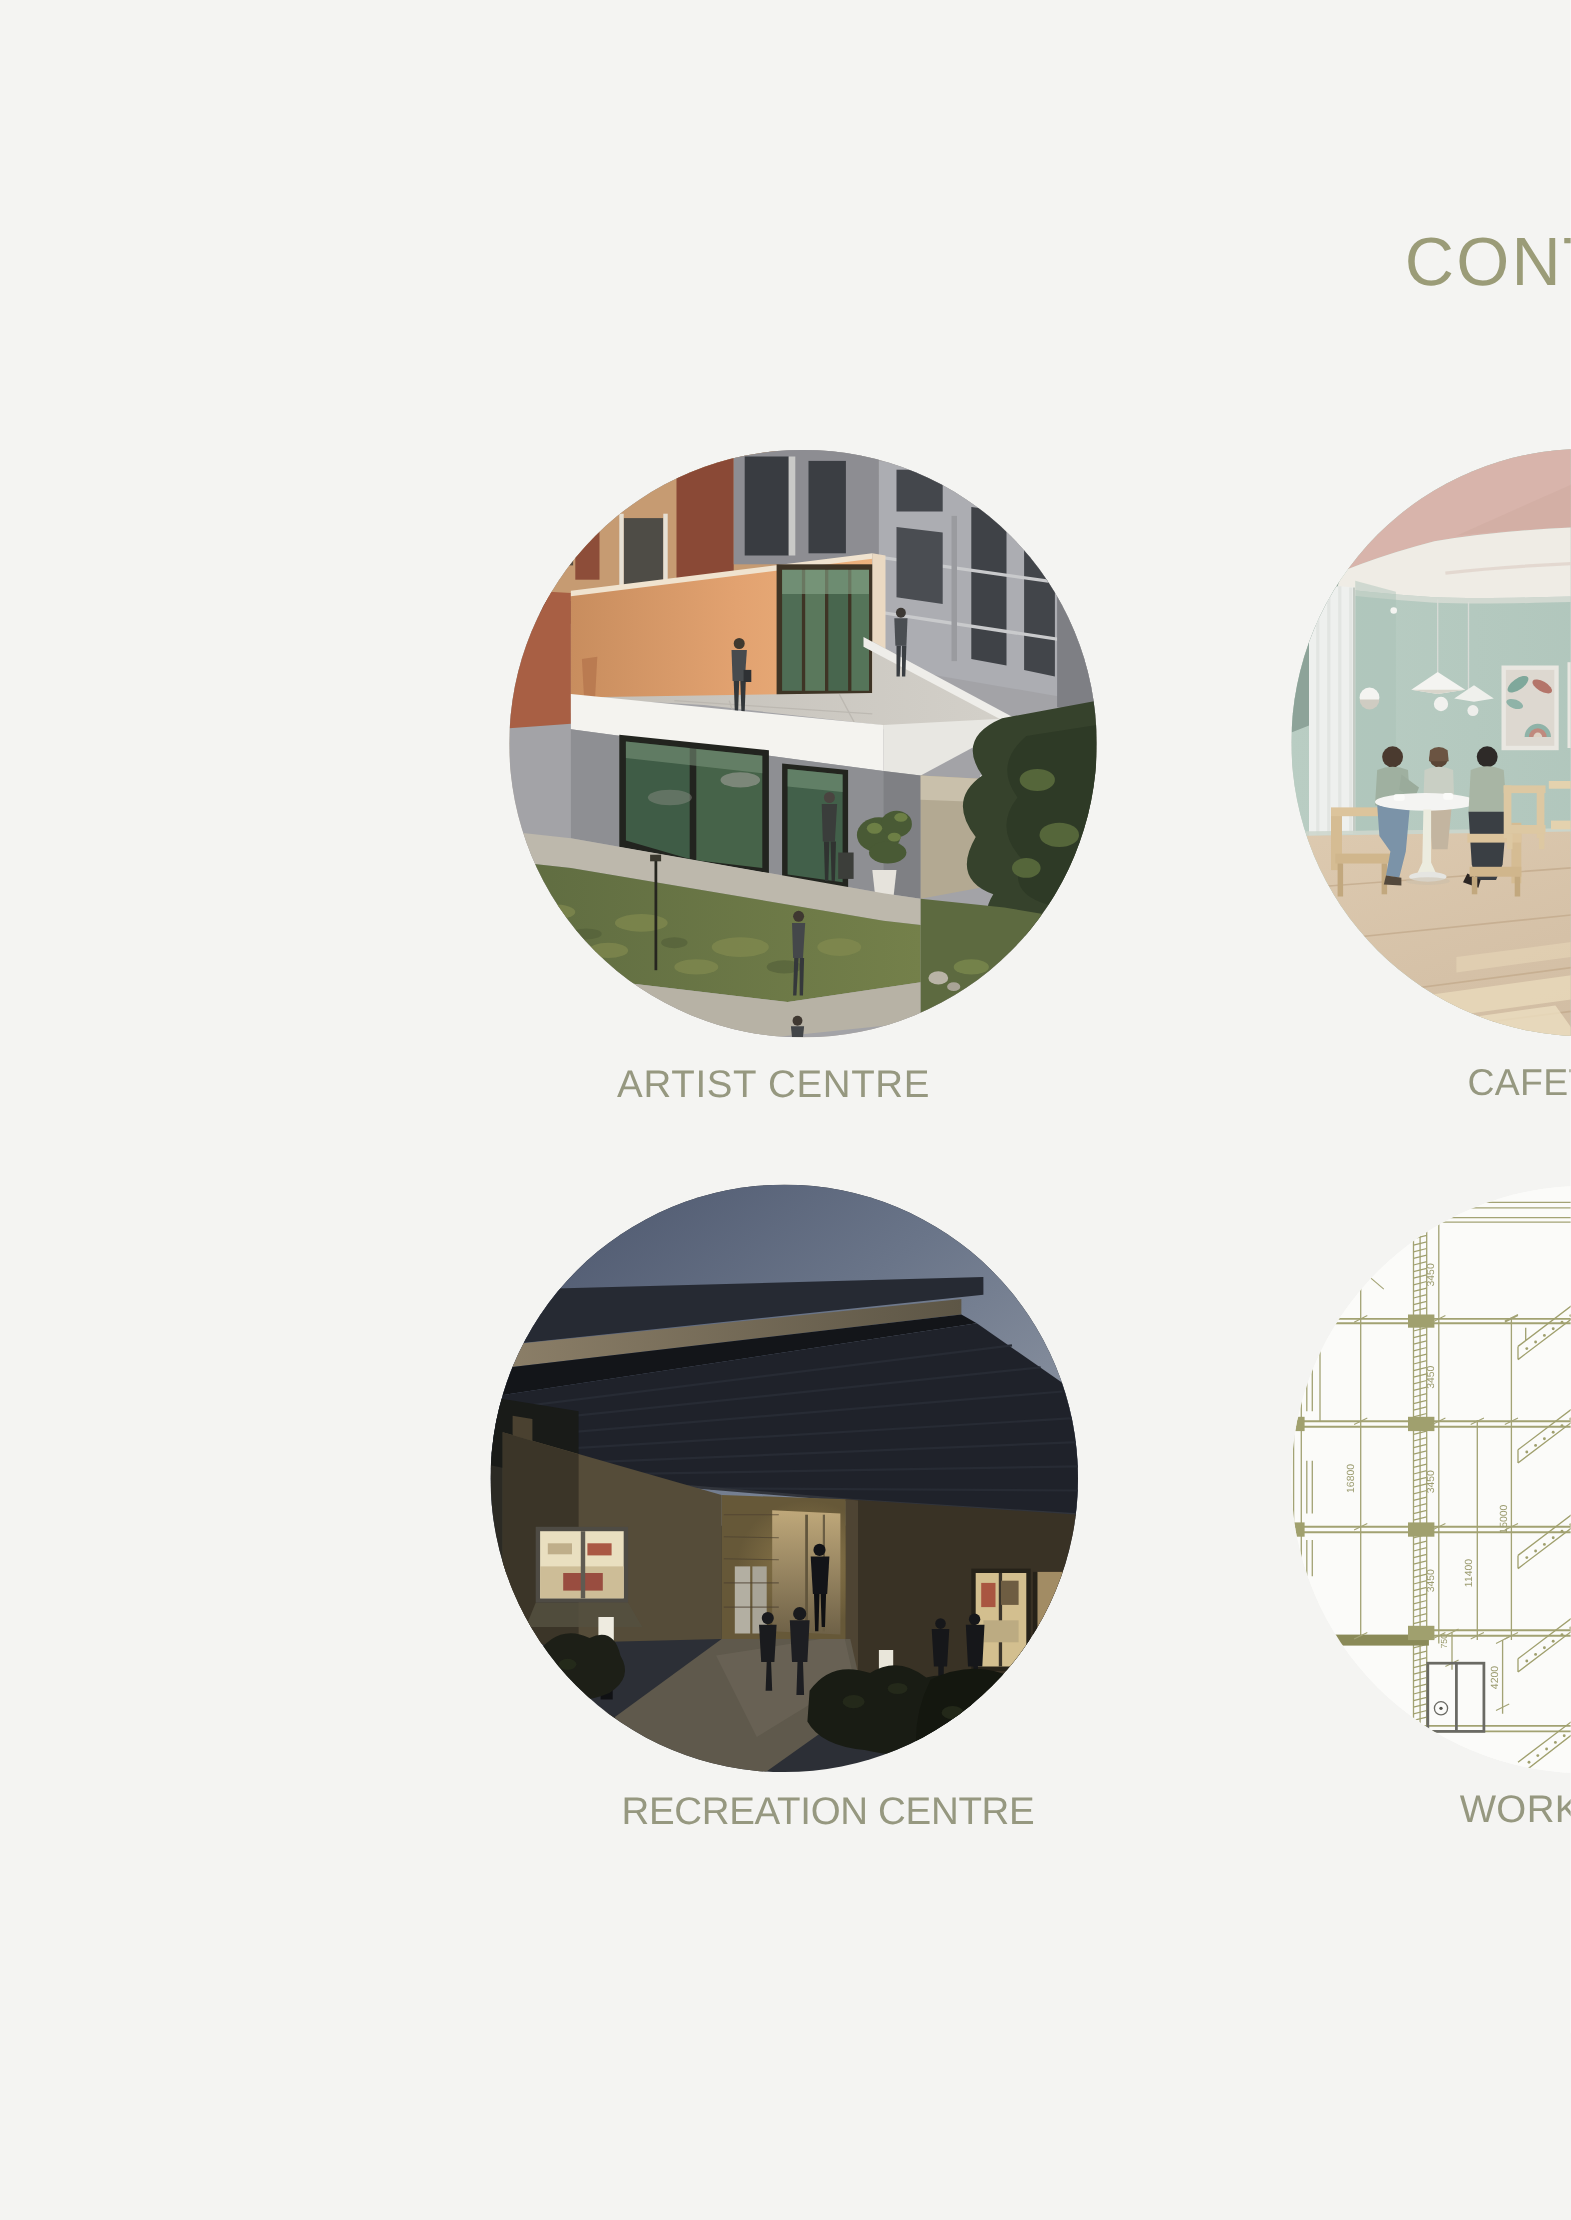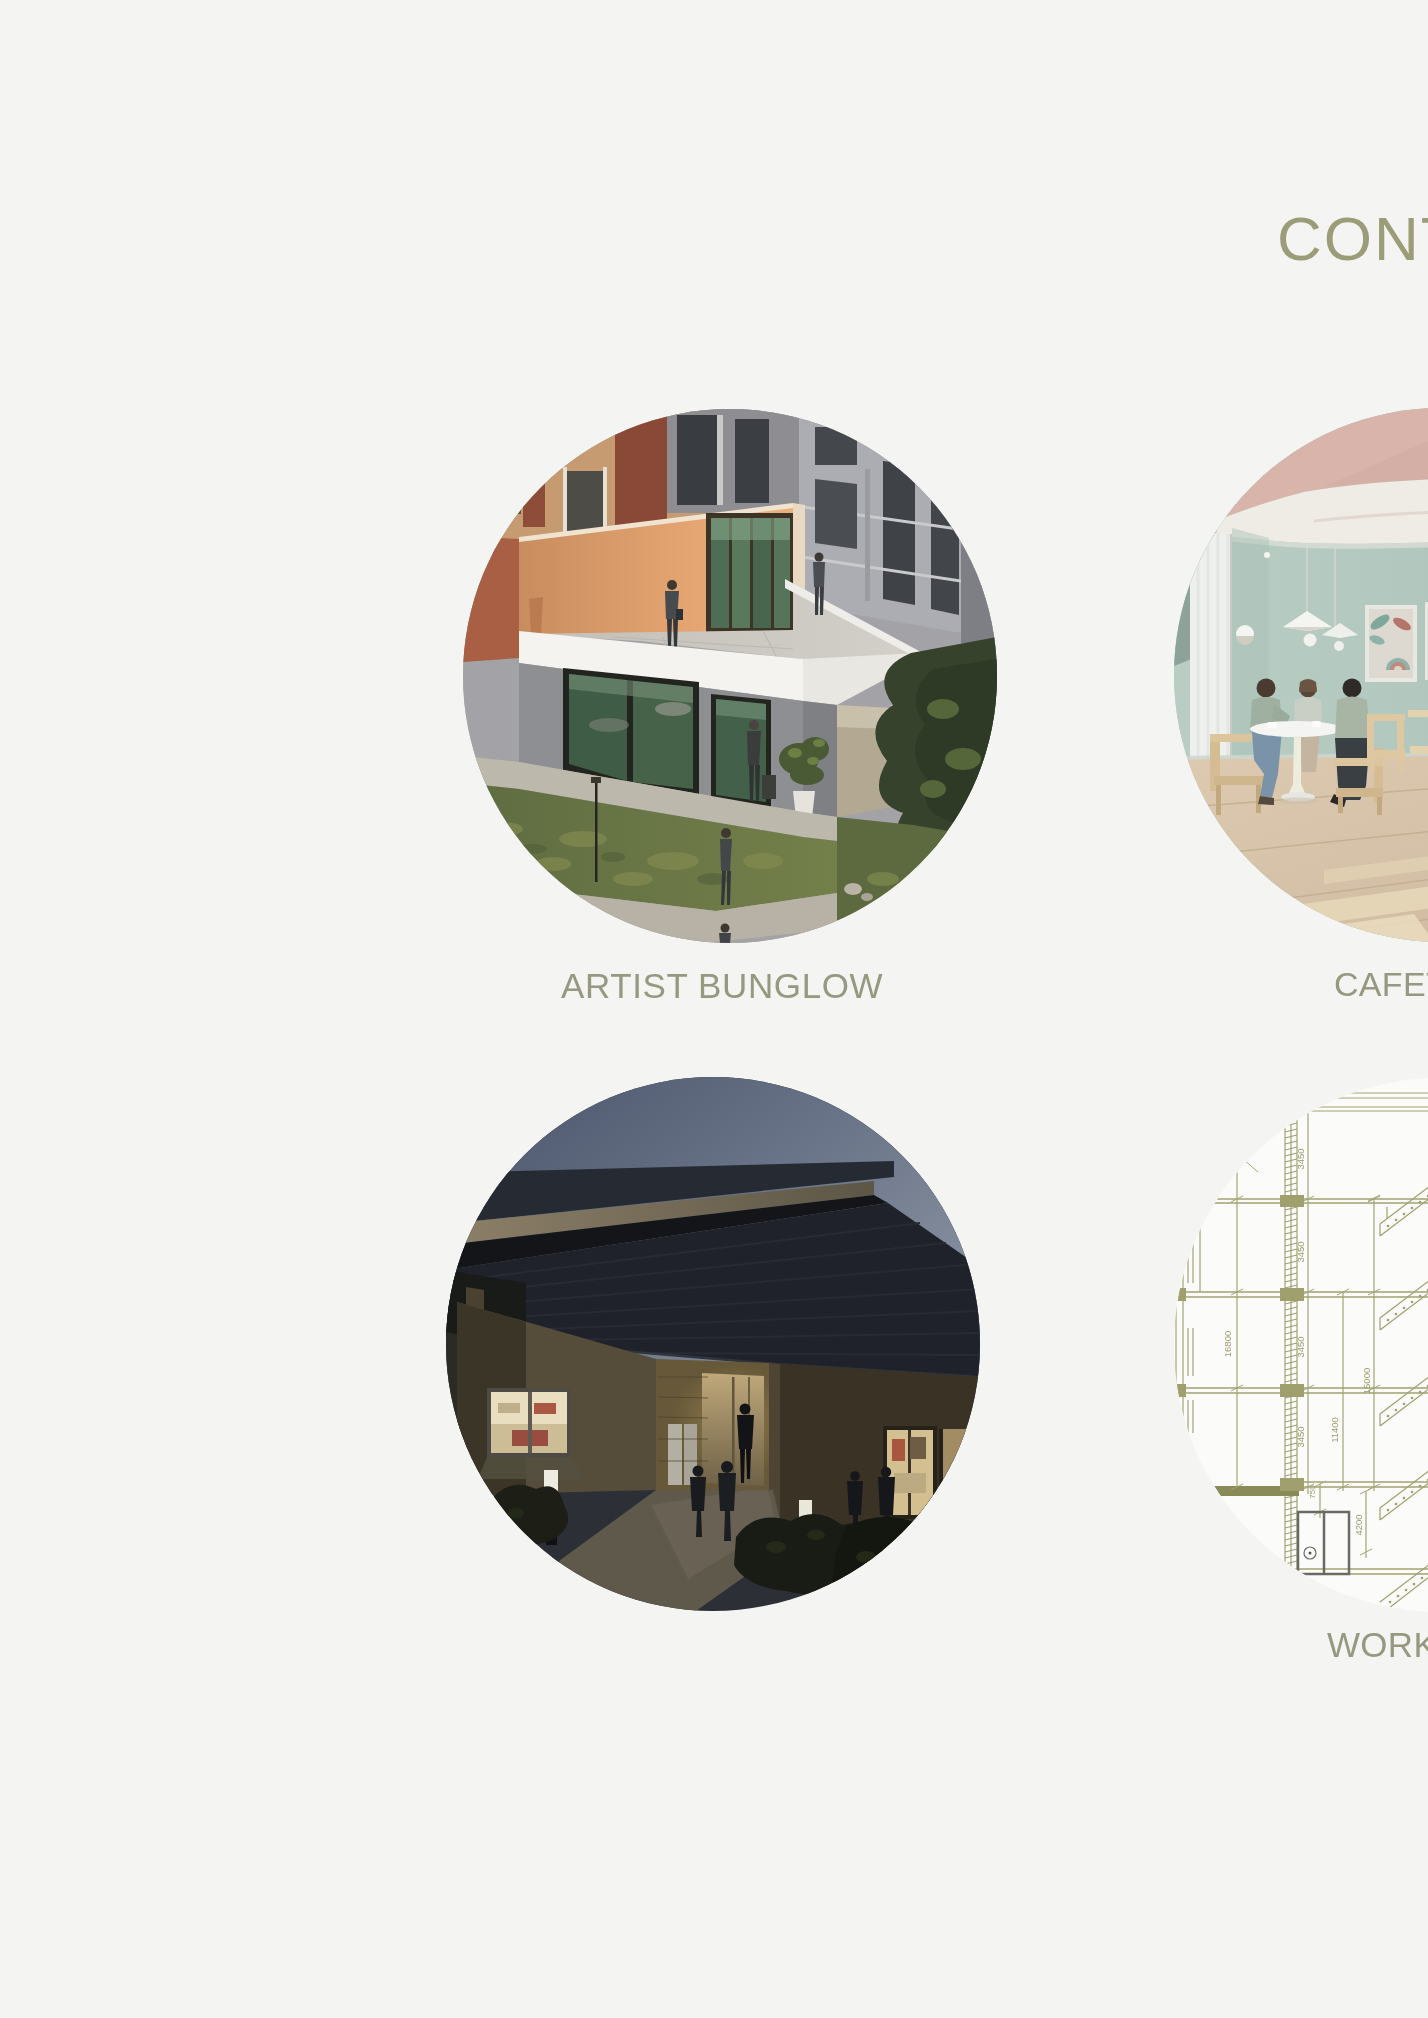--- a/index.html
+++ b/index.html
@@ -696,19 +696,20 @@
 <text x="130" y="359" transform="rotate(-90 130 359)" text-anchor="middle">3450</text>
 <text x="57" y="266" transform="rotate(-90 57 266)" text-anchor="middle">16800</text>
 <text x="196" y="303" transform="rotate(-90 196 303)" text-anchor="middle">15000</text>
 <text x="164" y="352" transform="rotate(-90 164 352)" text-anchor="middle">11400</text>
 <text x="141" y="414" transform="rotate(-90 141 414)" text-anchor="middle" font-size="8">750</text>
 <text x="188" y="447" transform="rotate(-90 188 447)" text-anchor="middle">4200</text>
 </g>
 </svg>
 </div>
 
-<div class="lbl" id="l1" style="left:561px;top:966px;font-size:35px;letter-spacing:0.6px;">ARTIST BUNGLOW</div>
+<div class="lbl" id="l1" style="left:561px;top:966px;font-size:35px;letter-spacing:0.6px;">ARTIST CENTRE</div>
 
 <div class="lbl" id="l2" style="left:1334px;top:965px;font-size:34px;letter-spacing:0.3px;">CAFETERIA</div>
 
+<div class="lbl" id="l3" style="left:565px;top:1627px;font-size:35px;letter-spacing:-0.3px;">RECREATION CENTRE</div>
 
 <div class="lbl" id="l4" style="left:1327px;top:1625px;font-size:35px;letter-spacing:0.3px;">WORKSHOP</div>
 </div>
 
 </body></html>

